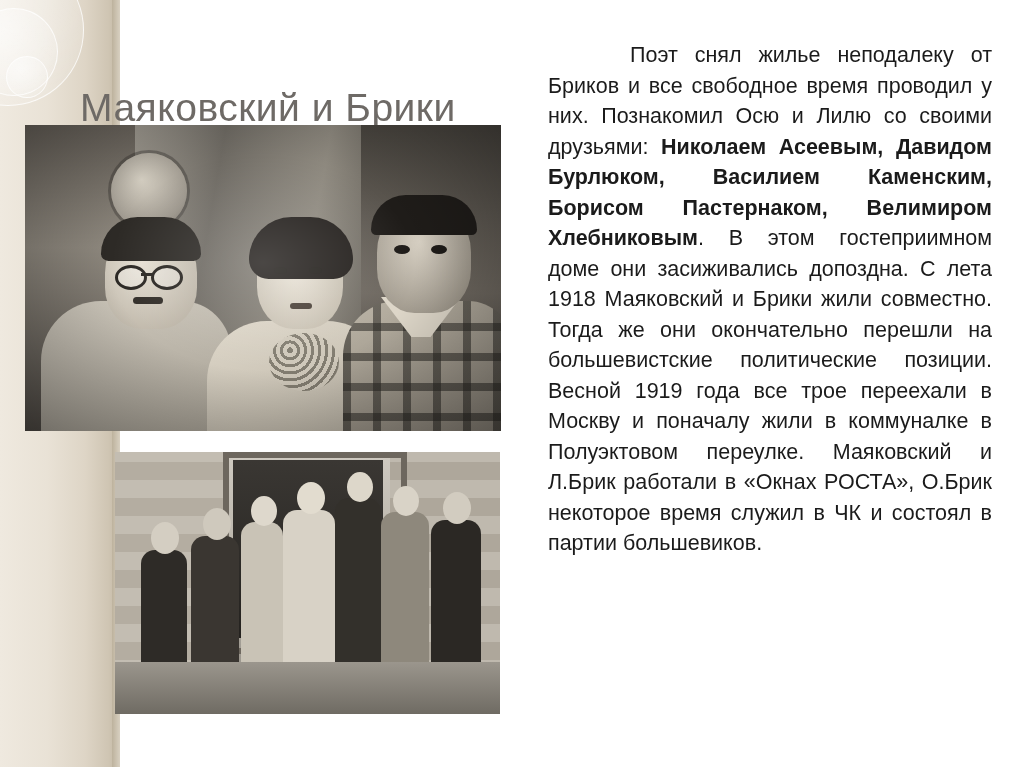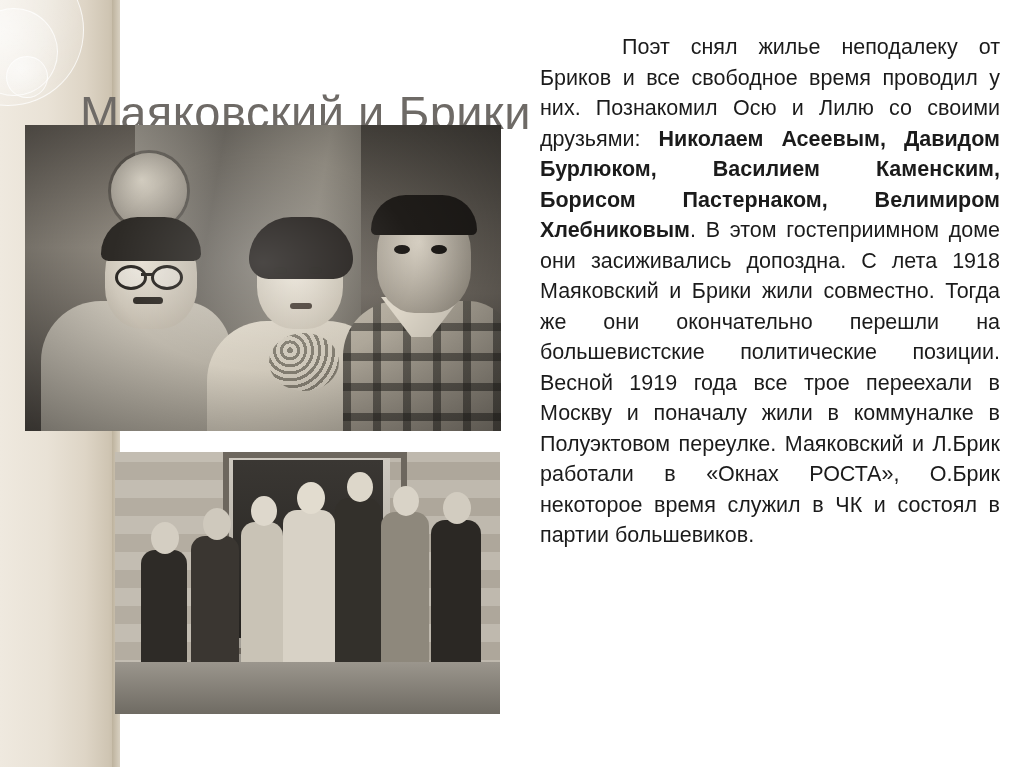--- a/index.html
+++ b/index.html
@@ -48,21 +48,21 @@
   .band-circle.c1 { left: -68px;  top: -46px;  width: 150px; height: 150px; }
   .band-circle.c2 { left: -30px;  top: 8px;    width: 86px;  height: 86px; }
   .band-circle.c3 { left: 6px;    top: 56px;   width: 40px;  height: 40px; }
 
   
   .title {
     position: absolute;
     left: 80px;
     top: 60px;
     width: 460px;
-    font-size: 47px;
+    font-size: 39px;
     line-height: 44px;
     color: #6e6a66;
     font-weight: normal;
     letter-spacing: 0.5px;
   }
 
   
   .photo {
     position: absolute;
     overflow: hidden;
@@ -172,21 +172,21 @@
     left: 540px;
     top: 32px;
     width: 460px;
     font-size: 21.5px;
     line-height: 30.5px;
     color: #1b1b1b;
     text-align: justify;
     text-justify: inter-word;
     font-family: "Liberation Sans", sans-serif;
   }
-  .text-col p { margin: 0; text-indent: 82px; }
+  .text-col p { margin: 8px; text-indent: 82px; }
   .text-col b { font-weight: bold; }
 </style>
 </head>
 <body>
 
 <div class="slide">
 
   <div class="left-band">
     <div class="band-circle c1"></div>
     <div class="band-circle c2"></div>

